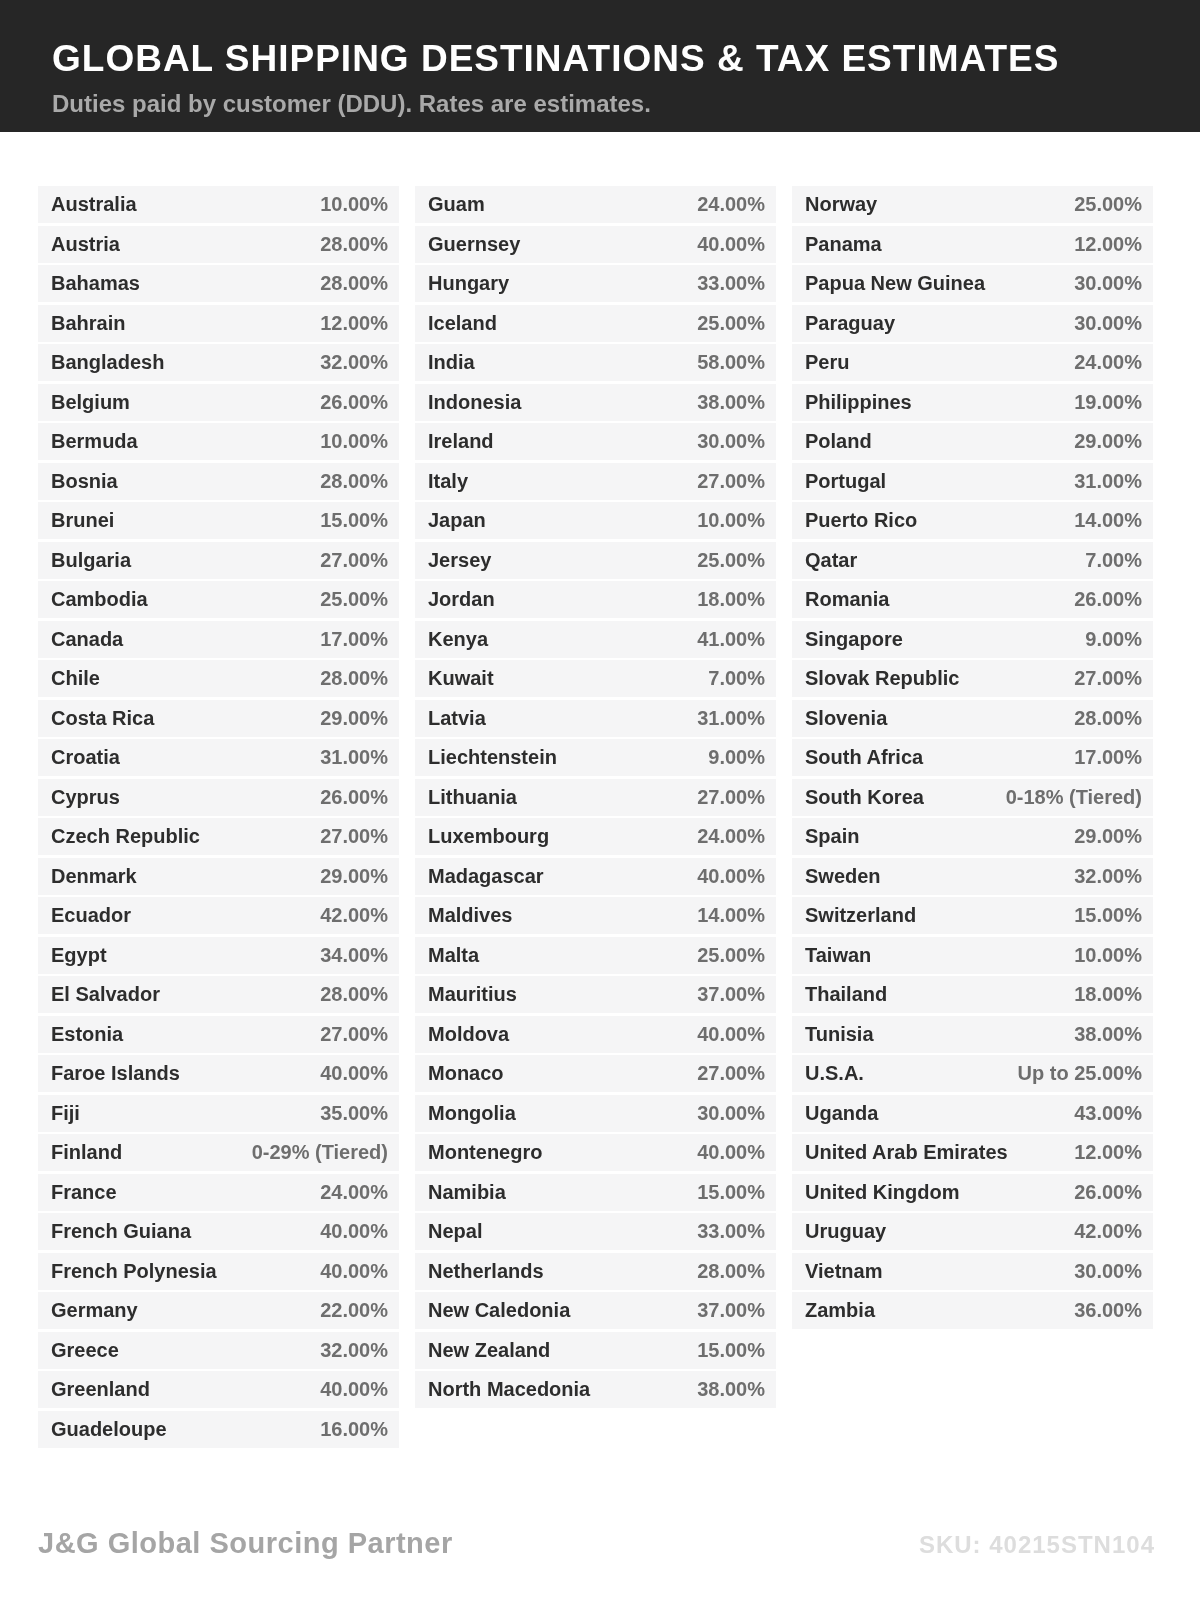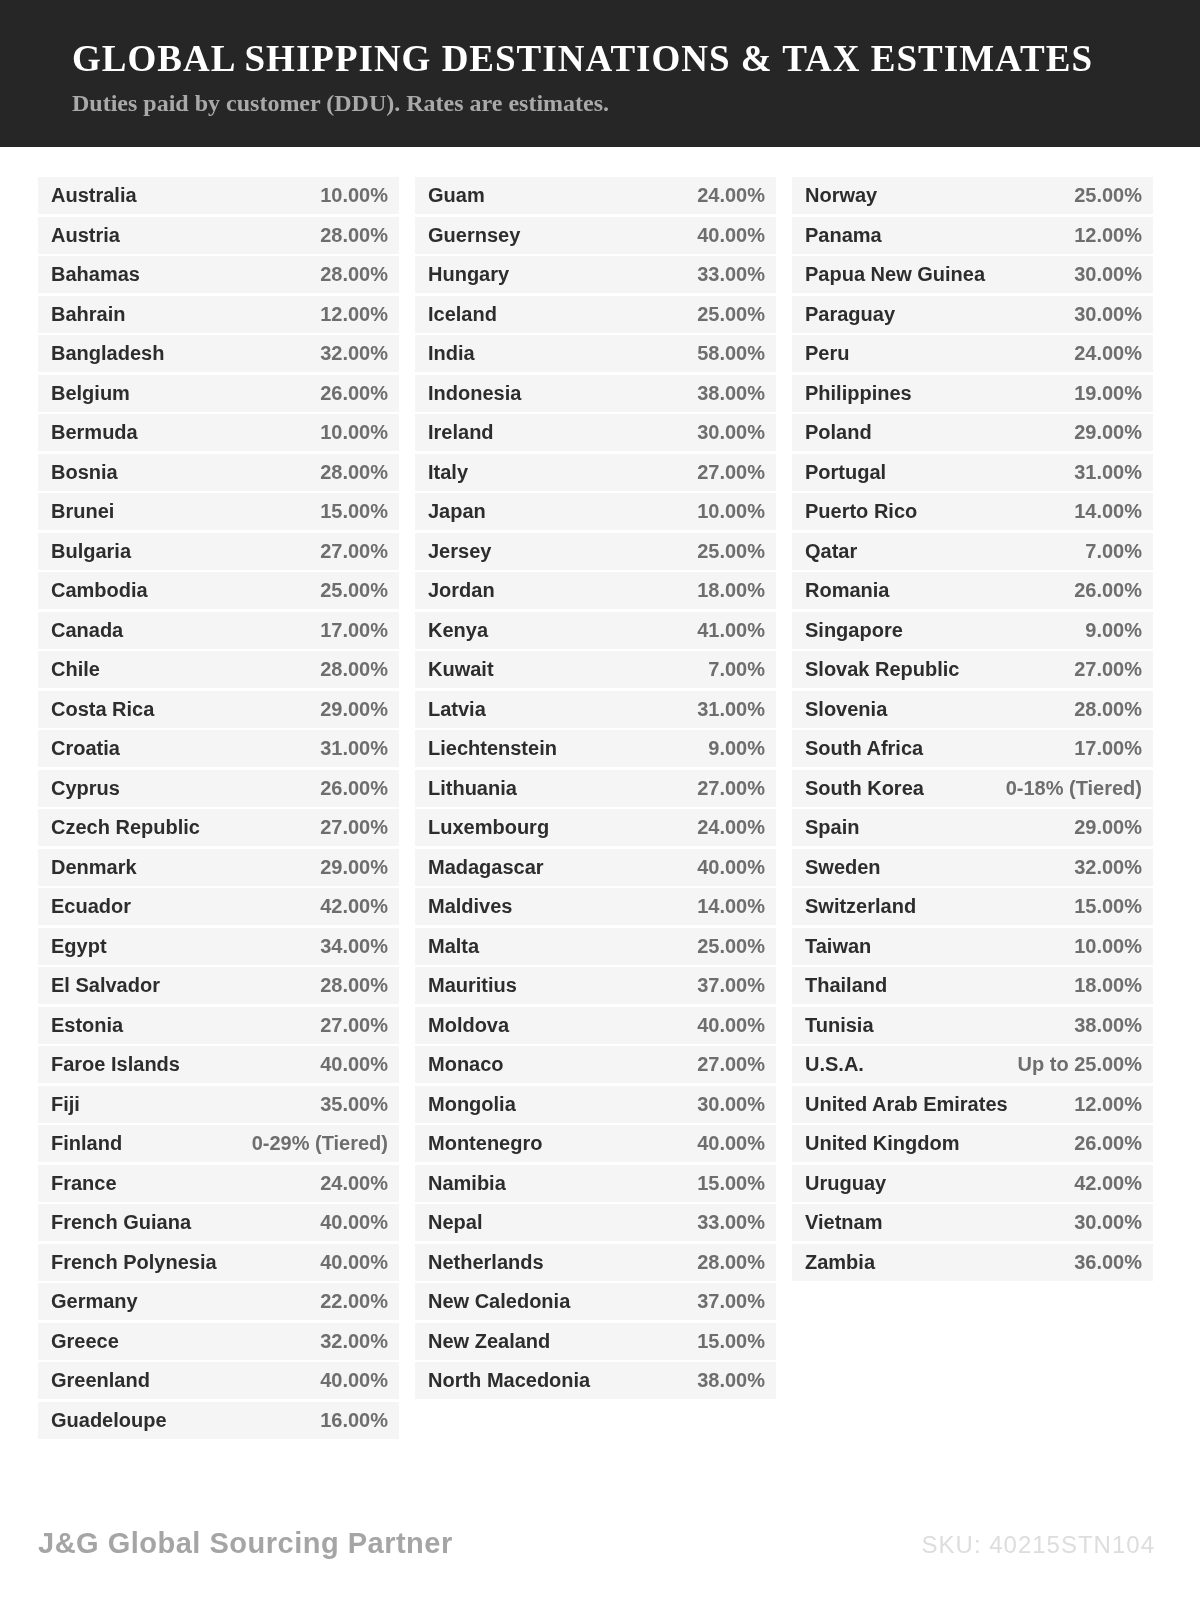--- a/index.html
+++ b/index.html
@@ -10,23 +10,22 @@
   *{box-sizing:border-box;margin:0;padding:0;}
   html,body{width:1200px;height:1600px;}
   body{
     background:var(--page-bg);
     font-family:"Liberation Sans","DejaVu Sans",sans-serif;
     position:relative;
     overflow:hidden;
   }
   .header{
     background:var(--header-bg);
-    height:147px;
-    padding:40px 50px 0 72px;
-    font-family:Liberation Serif, serif;
+    height:132px;
+    padding:40px 50px 0 52px;
   }
   .header h1{
     color:var(--title-text);
     font-size:37px;
     font-weight:800;
     letter-spacing:1px;
     line-height:1.05;
     white-space:nowrap;
   }
   .header .subtitle{
@@ -37,21 +36,21 @@
   }
   .table-wrap{
     padding:30px 47px 0 38px;
   }
   .grid{
     display:grid;
     grid-template-columns:repeat(3,1fr);
     column-gap:16px;
     align-items:start;
   }
-  .col{display:block;}
+  .col{display:block;margin-top:24px;}
   .row{
     display:flex;
     justify-content:space-between;
     align-items:center;
     background:var(--row-bg);
     height:37px;
     margin-bottom:2.5px;
     padding:0 11px 0 13px;
   }
   .country{
@@ -79,21 +78,21 @@
   }
   .brand{
     color:var(--brand-text);
     font-size:29px;
     font-weight:800;
     letter-spacing:0.5px;
   }
   .sku{
     color:var(--sku-text);
     font-size:24px;
-    font-weight:400;
+    font-weight:700;
     letter-spacing:1px;
   }
 </style>
 </head>
 <body>
 
 <header class="header">
   <h1>GLOBAL SHIPPING DESTINATIONS &amp; TAX ESTIMATES</h1>
   <div class="subtitle">Duties paid by customer (DDU). Rates are estimates.</div>
 </header>
@@ -528,20 +527,24 @@
   <div class="row">
     <span class="country">Tunisia</span>
     <span class="rate">38.00%</span>
   </div>
 
   <div class="row">
     <span class="country">U.S.A.</span>
     <span class="rate">Up to 25.00%</span>
   </div>
 
+  <div class="row">
+    <span class="country">Uganda</span>
+    <span class="rate">43.00%</span>
+  </div>
 
   <div class="row">
     <span class="country">United Arab Emirates</span>
     <span class="rate">12.00%</span>
   </div>
 
   <div class="row">
     <span class="country">United Kingdom</span>
     <span class="rate">26.00%</span>
   </div>

